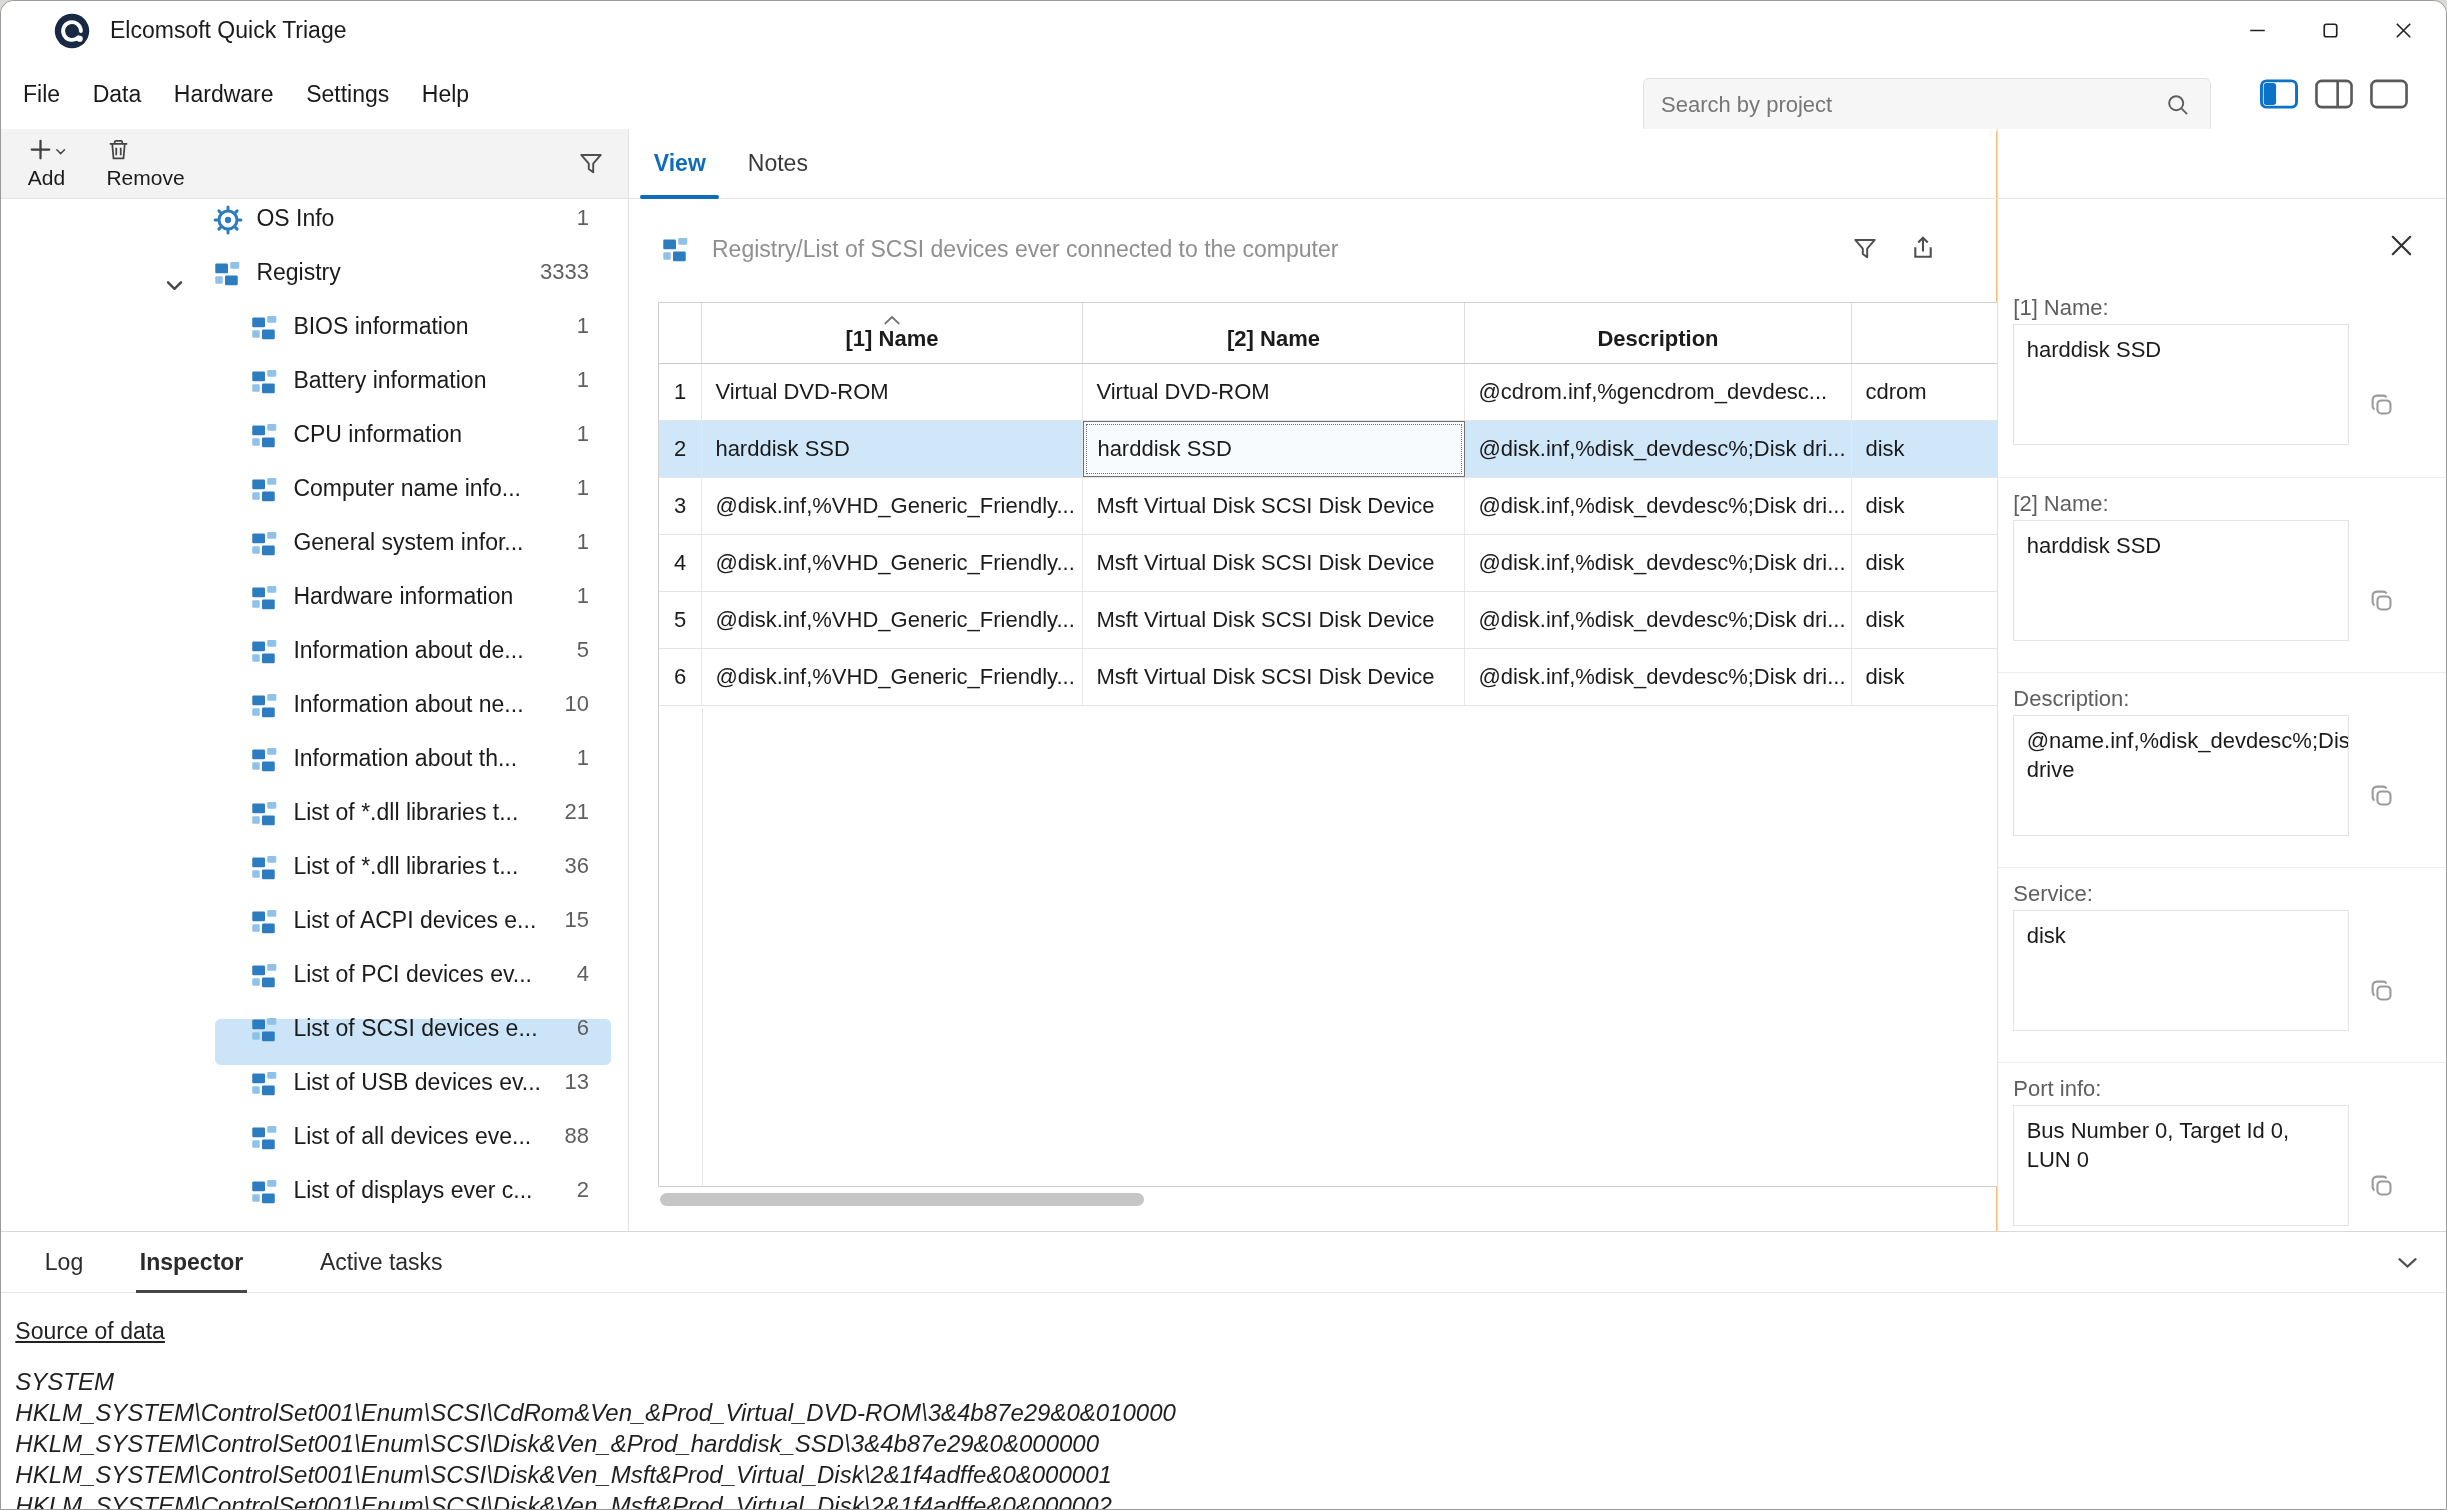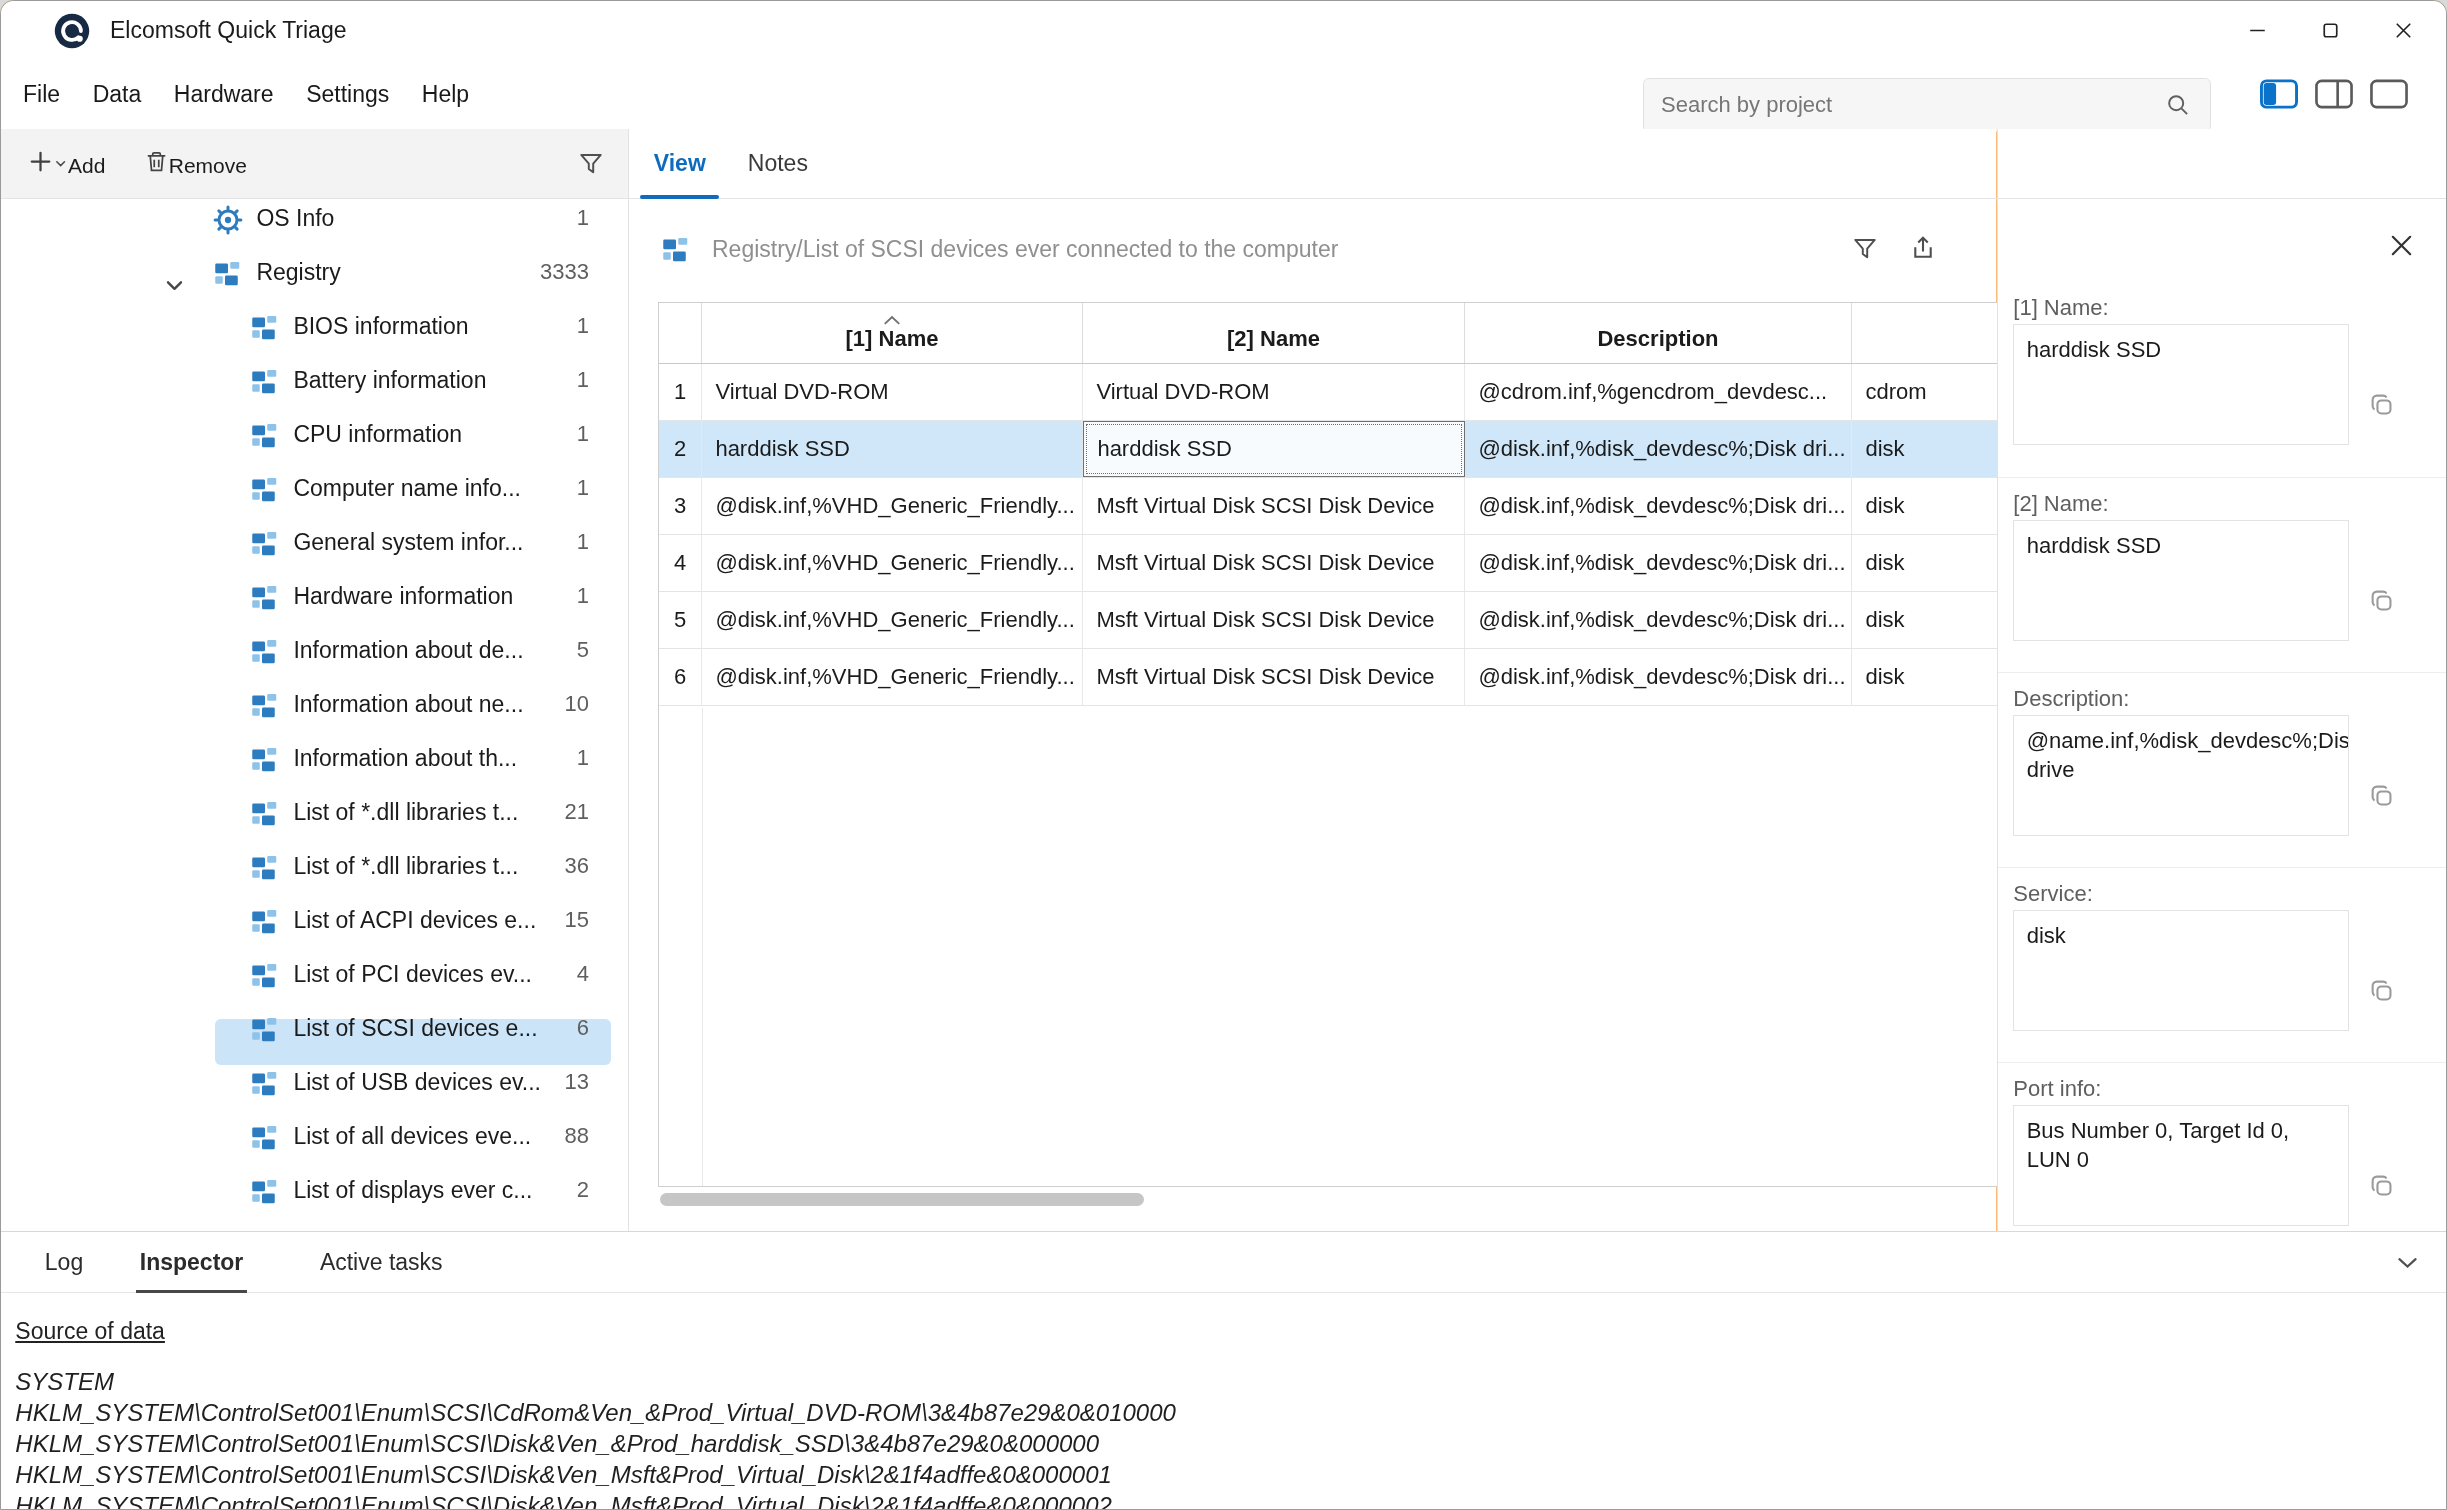--- a/index.html
+++ b/index.html
@@ -30,21 +30,21 @@
   .panel-icons { position:absolute; right:38px; top:18px; display:flex; gap:17px; }
   .panel-icon { width:38px; height:32px; }
 
   
   .band-line { position:absolute; left:0; top:197px; right:0; height:1px; background:#e4e4e4; z-index:4; }
 
   
   .left-panel { position:absolute; left:0; top:128px; width:628px; height:1102px;
                 background:#fff; border-right:1px solid #e2e2e2; }
   .left-toolbar { position:relative; height:70px; background:#f3f3f3; display:flex; align-items:center; }
-  .tool-btn { display:flex; flex-direction:row; align-items:flex-end; justify-content:center;
+  .tool-btn { display:flex; flex-direction:column; align-items:flex-start; justify-content:center;
               margin-left:15.3px; padding:3.8px 11.5px; font-size:21px; color:#1b1b1b; border-radius:5.7px; }
   .tool-ic-row { display:flex; align-items:center; height:27px; }
   .funnel-left { position:absolute; left:577px; top:22px; width:26px; height:26px; }
 
   .tree { position:absolute; left:0; top:71px; width:627px; bottom:0; padding-top:4.8px;
           background:#fff; overflow:hidden; }
   .tree-row { position:relative; height:54px; display:flex; align-items:flex-start; }
   .tree-hl { position:absolute; left:214px; right:17px; top:3.8px; bottom:3.8px; border-radius:5.7px; z-index:0; }
   .tree-row.selected .tree-hl { background:#cbe4f8; }
   .tree-chevron { position:absolute; left:162px; top:15.3px; width:23px; height:23px; z-index:1; }

